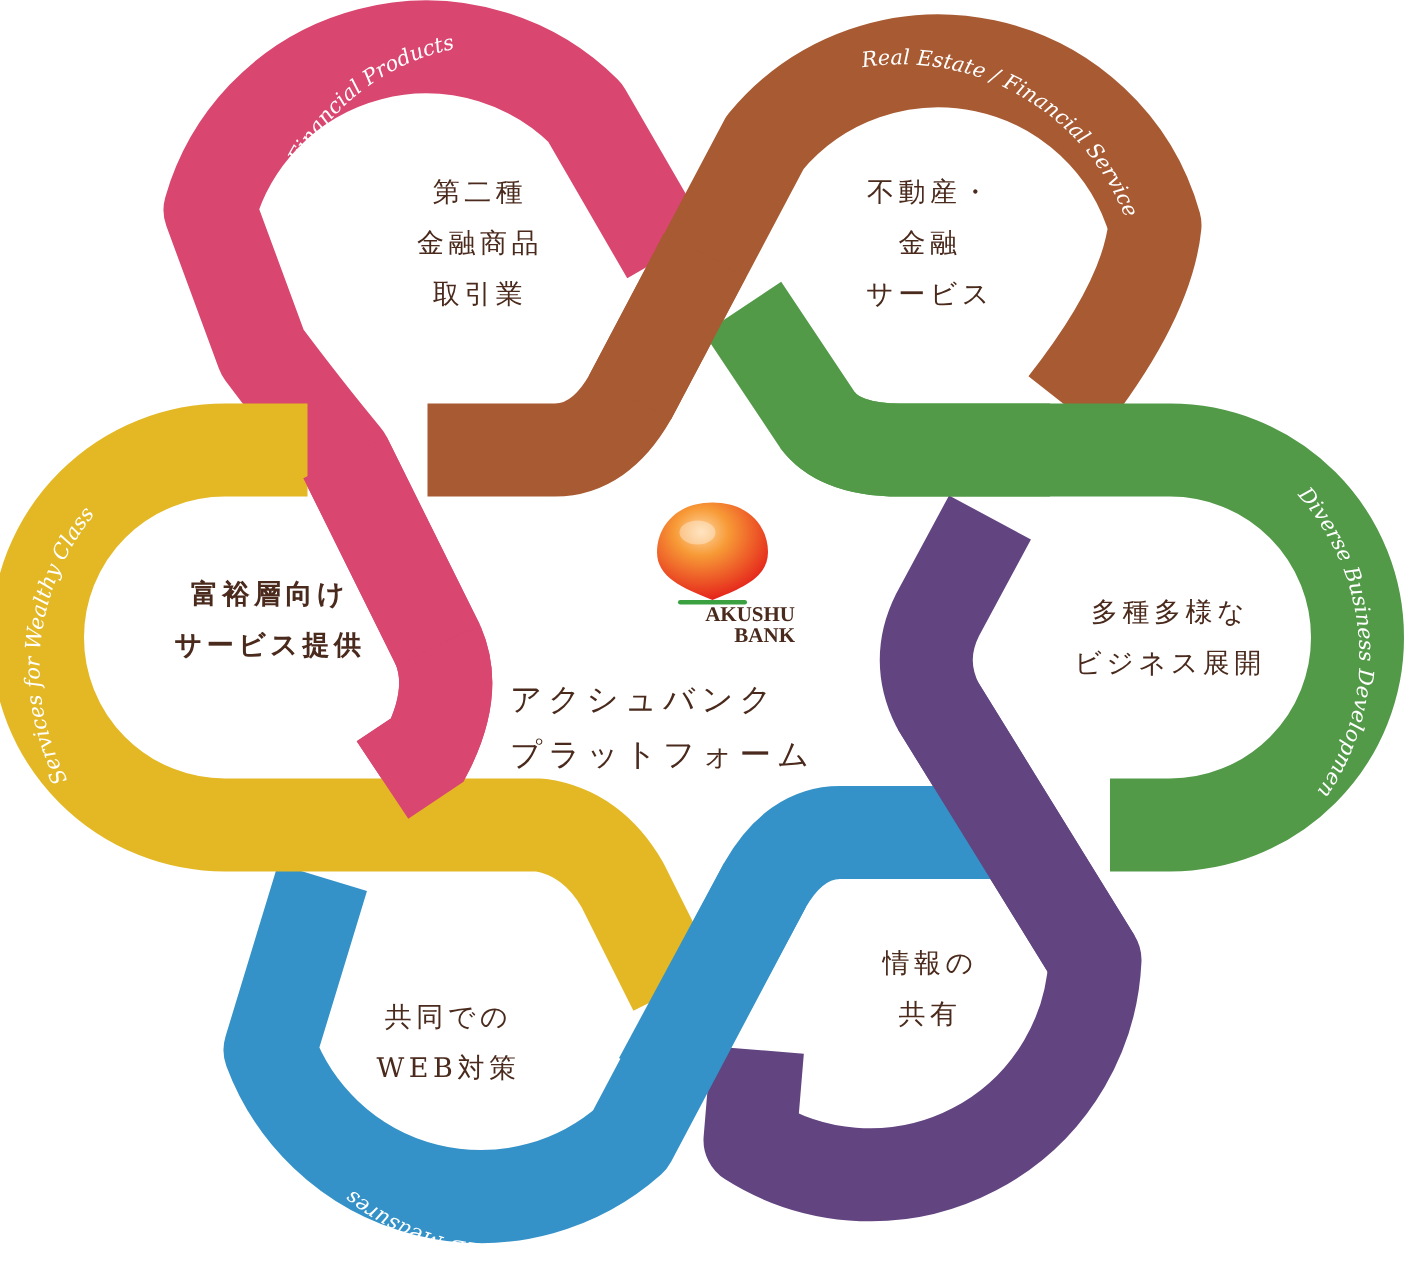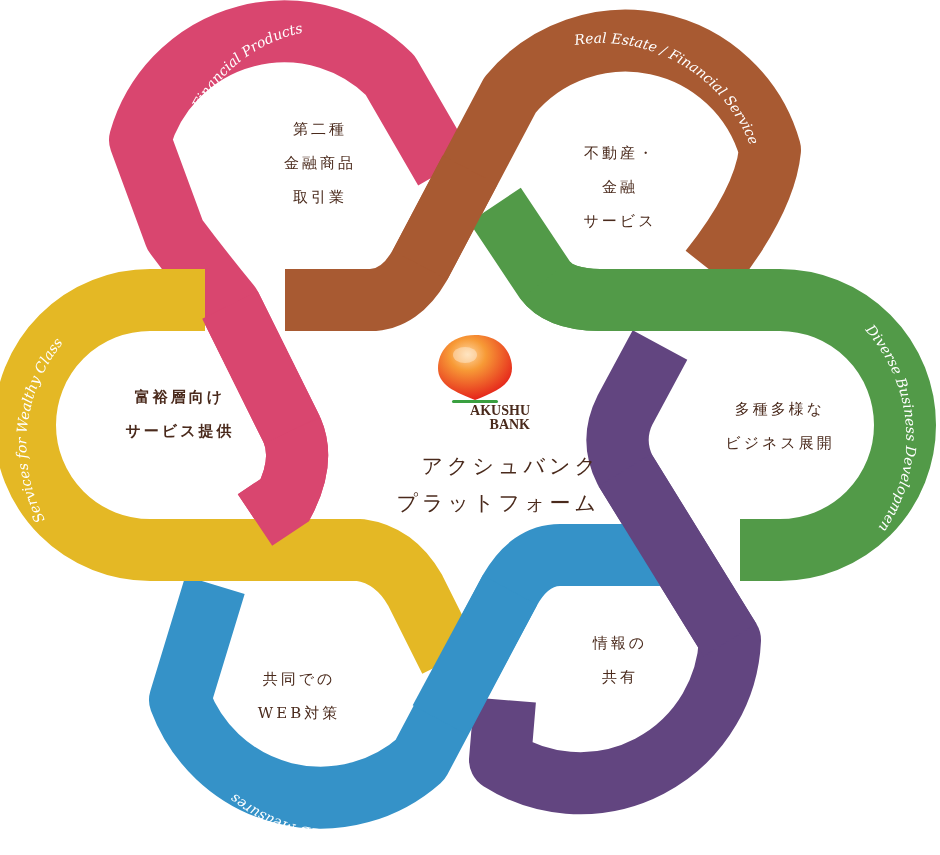--- a/index.html
+++ b/index.html
@@ -1,19 +1,19 @@
 <!DOCTYPE html>
 <html><head>
 <meta charset="utf-8">
 <style>
   html, body { margin: 0; padding: 0; background: #ffffff; }
   body { width: 940px; height: 855px; position: relative; overflow: hidden; font-family: "DejaVu Serif", serif; }
   #diagram { position: absolute; left: 0; top: 0; width: 940px; height: 855px; }
-  .label { position: absolute; color: #4a2a1c; font-family: "DejaVu Serif", serif; font-size: 15px; line-height: 34px; text-align: center; letter-spacing: 3px; white-space: pre-line; }
-  .center-title { position: absolute; left: 340px; top: 448px; width: 260px; text-align: right; color: #4a2a1c; font-size: 21px; line-height: 37px; letter-spacing: 4px; white-space: pre-line; }
+  .label { position: absolute; color: #4a2a1c; font-family: "DejaVu Serif", serif; font-size: 18px; line-height: 34px; text-align: center; letter-spacing: 3px; white-space: pre-line; }
+  .center-title { position: absolute; left: 340px; top: 448px; width: 260px; text-align: left; color: #4a2a1c; font-size: 21px; line-height: 37px; letter-spacing: 4px; white-space: pre-line; }
   .logo-text { position: absolute; left: 420px; top: 404px; width: 110px; text-align: right; color: #4a2a1c; font-family: "Liberation Serif", serif; font-size: 14px; line-height: 14px; font-weight: bold; white-space: pre-line; }
   .arc-text { font-family: "DejaVu Serif", serif; font-style: italic; font-size: 14px; fill: #ffffff; }
 </style>
 </head>
 <body>
 
 <svg id="diagram" viewBox="0 0 940 855" xmlns="http://www.w3.org/2000/svg">
   <defs>
     <radialGradient id="pinGrad" cx="40%" cy="30%" r="70%">
       <stop offset="0%" stop-color="#ffd6a0"></stop>
@@ -74,21 +74,21 @@
 </svg>
 
 <div class="logo-text">AKUSHU
 BANK</div>
 <div class="center-title">アクシュバンク
 プラットフォーム</div>
 
 <div class="label" style="left:240px; top:112px; width:160px;">第二種
 金融商品
 取引業</div>
-<div class="label" style="left:545px; top:112px; width:150px;margin-top:24px;">不動産・
+<div class="label" style="left:545px; top:112px; width:150px;">不動産・
 金融
 サービス</div>
 <div class="label" style="left:680px; top:392px; width:200px;">多種多様な
 ビジネス展開</div>
 <div class="label" style="left:555px; top:626px; width:130px;">情報の
 共有</div>
 <div class="label" style="left:214px; top:662px; width:170px;">共同での
 WEB対策</div>
 <div class="label" style="left:80px; top:380px; width:200px;font-weight:bold;">富裕層向け
 サービス提供</div>

